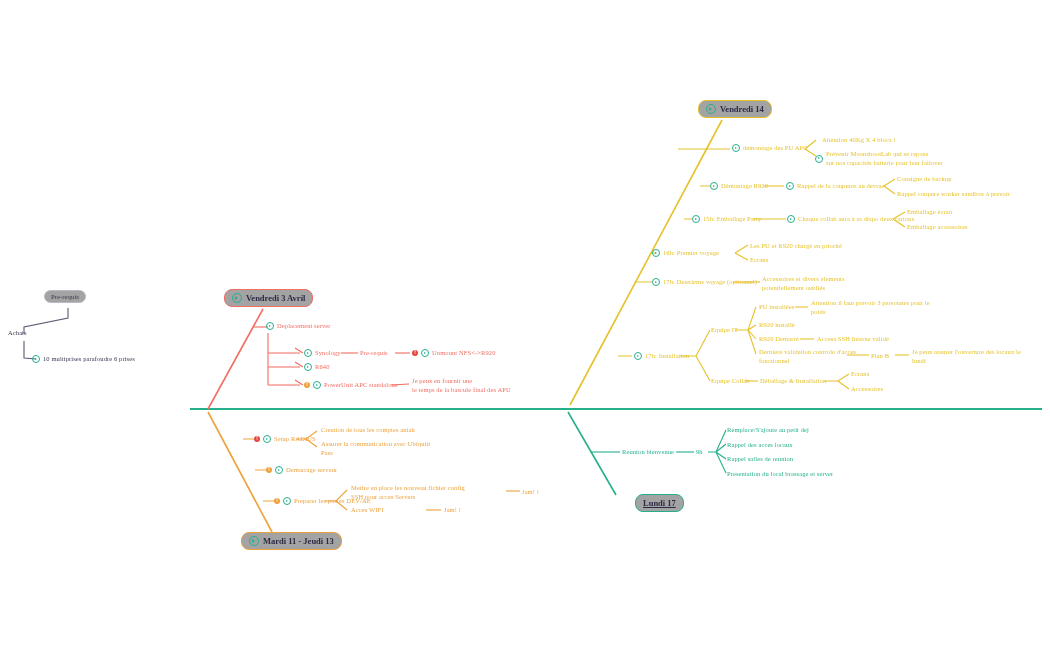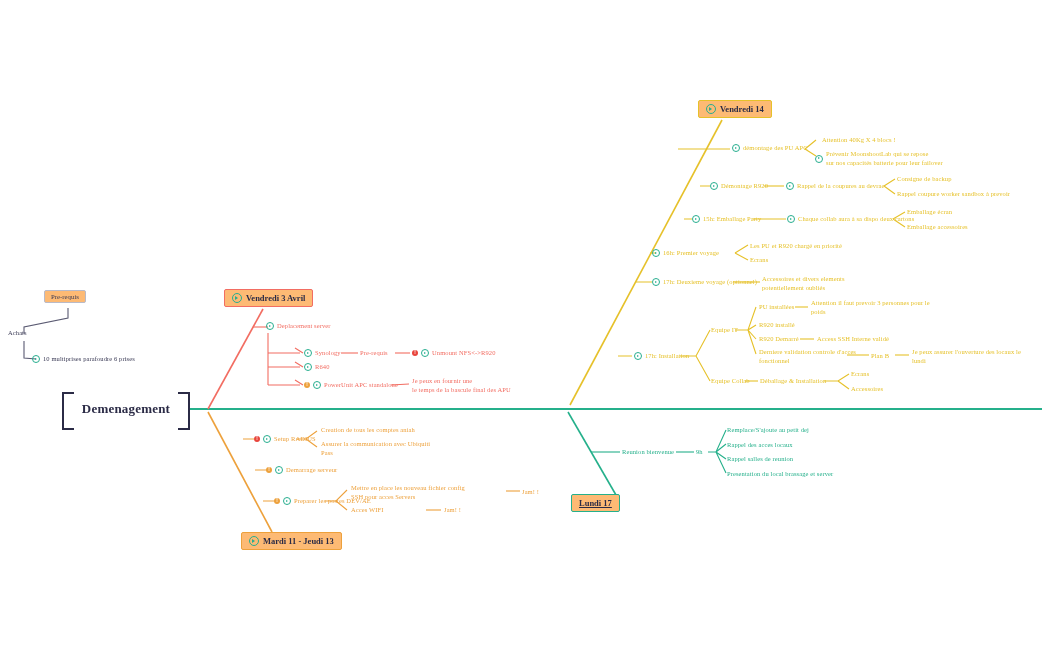--- a/index.html
+++ b/index.html
@@ -15,21 +15,21 @@
   
   #root{position:absolute;left:62px;top:392px;width:128px;height:34px;
         display:flex;align-items:center;justify-content:center;}
   #root .rtxt{font-size:13px;font-weight:bold;color:#2b2b46;
         font-family:"Liberation Serif",serif;letter-spacing:.2px;}
   .brk{position:absolute;top:0;width:10px;height:34px;border:2.2px solid #2b2b46;}
   .brk.l{left:0;border-right:none;}
   .brk.r{right:0;border-left:none;}
 
   
-  .boxnode{position:absolute;border:1.6px solid #888;border-radius:2px;background:#fdba74;
+  .boxnode{position:absolute;border:1.6px solid #888;border-radius:8px;background:#a3a3a3;
            padding:3px 7px;display:flex;align-items:center;gap:4px;white-space:nowrap;}
   .boxnode .btxt{font-size:8.5px;font-weight:bold;font-family:"Liberation Serif",serif;}
   .boxnode.plain{border:1px solid #b9bac8;padding:2px 6px;}
   .boxnode.plain .btxt{font-size:6.8px;font-weight:normal;color:#3a3a55;}
 
   
   .ico{width:6px;height:6px;border-radius:50%;border:1px solid currentColor;
        display:inline-block;position:relative;flex:0 0 auto;}
   .ico:after{content:"";position:absolute;left:1.8px;top:1.2px;
        border-left:2.2px solid currentColor;border-top:1.6px solid transparent;
@@ -94,25 +94,20 @@
   <line x1="895" y1="355" x2="909" y2="355" stroke="#e6c12a" stroke-width="1.1"></line>
   <line x1="745" y1="381" x2="758" y2="381" stroke="#e6c12a" stroke-width="1.1"></line>
   <path d="M824 381 L838 381 L849 374 M838 381 L849 389" stroke="#e6c12a" stroke-width="1.1" fill="none"></path>
 
   <line x1="616" y1="495" x2="568" y2="412" stroke="#25b08b" stroke-width="1.6"></line>
   <line x1="591" y1="452" x2="620" y2="452" stroke="#25b08b" stroke-width="1.1"></line>
   <line x1="676" y1="452" x2="694" y2="452" stroke="#25b08b" stroke-width="1.1"></line>
   <path d="M708 452 L716 452 L726 430 M716 452 L726 444 M716 452 L726 459 M716 452 L726 473" stroke="#25b08b" stroke-width="1.1" fill="none"></path>
 </svg>
 
-<div id="root">
-  <span class="brk l"></span>
-  <span class="rtxt">Demenagement</span>
-  <span class="brk r"></span>
-</div>
 
 <div class="boxnode plain" style="left:44px;top:290px;">
   <span class="btxt">Pre-requis</span>
 </div>
 <div class="node c-dark" style="left:8px;top:329px;">
   <span class="lbl">Achats</span>
 </div>
 <div class="node c-green" style="left:32px;top:355px;">
   <span class="ico"></span>
   <span class="lbl c-dark">10 multiprises parafoudre 6 prises</span>
@@ -294,21 +289,21 @@
 <div class="node c-yellow" style="left:760px;top:377px;">
   <span class="lbl">Déballage &amp; Installation</span>
 </div>
 <div class="node c-yellow" style="left:851px;top:370px;">
   <span class="lbl">Ecrans</span>
 </div>
 <div class="node c-yellow" style="left:851px;top:385px;">
   <span class="lbl">Accessoires</span>
 </div>
 
-<div class="boxnode" style="left:571px;top:494px;border-color:#25b08b;text-decoration:underline;">
+<div class="boxnode" style="left:635px;top:494px;border-color:#25b08b;text-decoration:underline;">
   <span class="btxt">Lundi 17</span>
 </div>
 <div class="node c-teal" style="left:622px;top:448px;">
   <span class="lbl">Reunion bienvenue</span>
 </div>
 <div class="node c-teal" style="left:696px;top:448px;">
   <span class="lbl">9h</span>
 </div>
 <div class="node c-teal" style="left:727px;top:426px;">
   <span class="lbl">Remplace/S'ajoute au petit dej</span>

